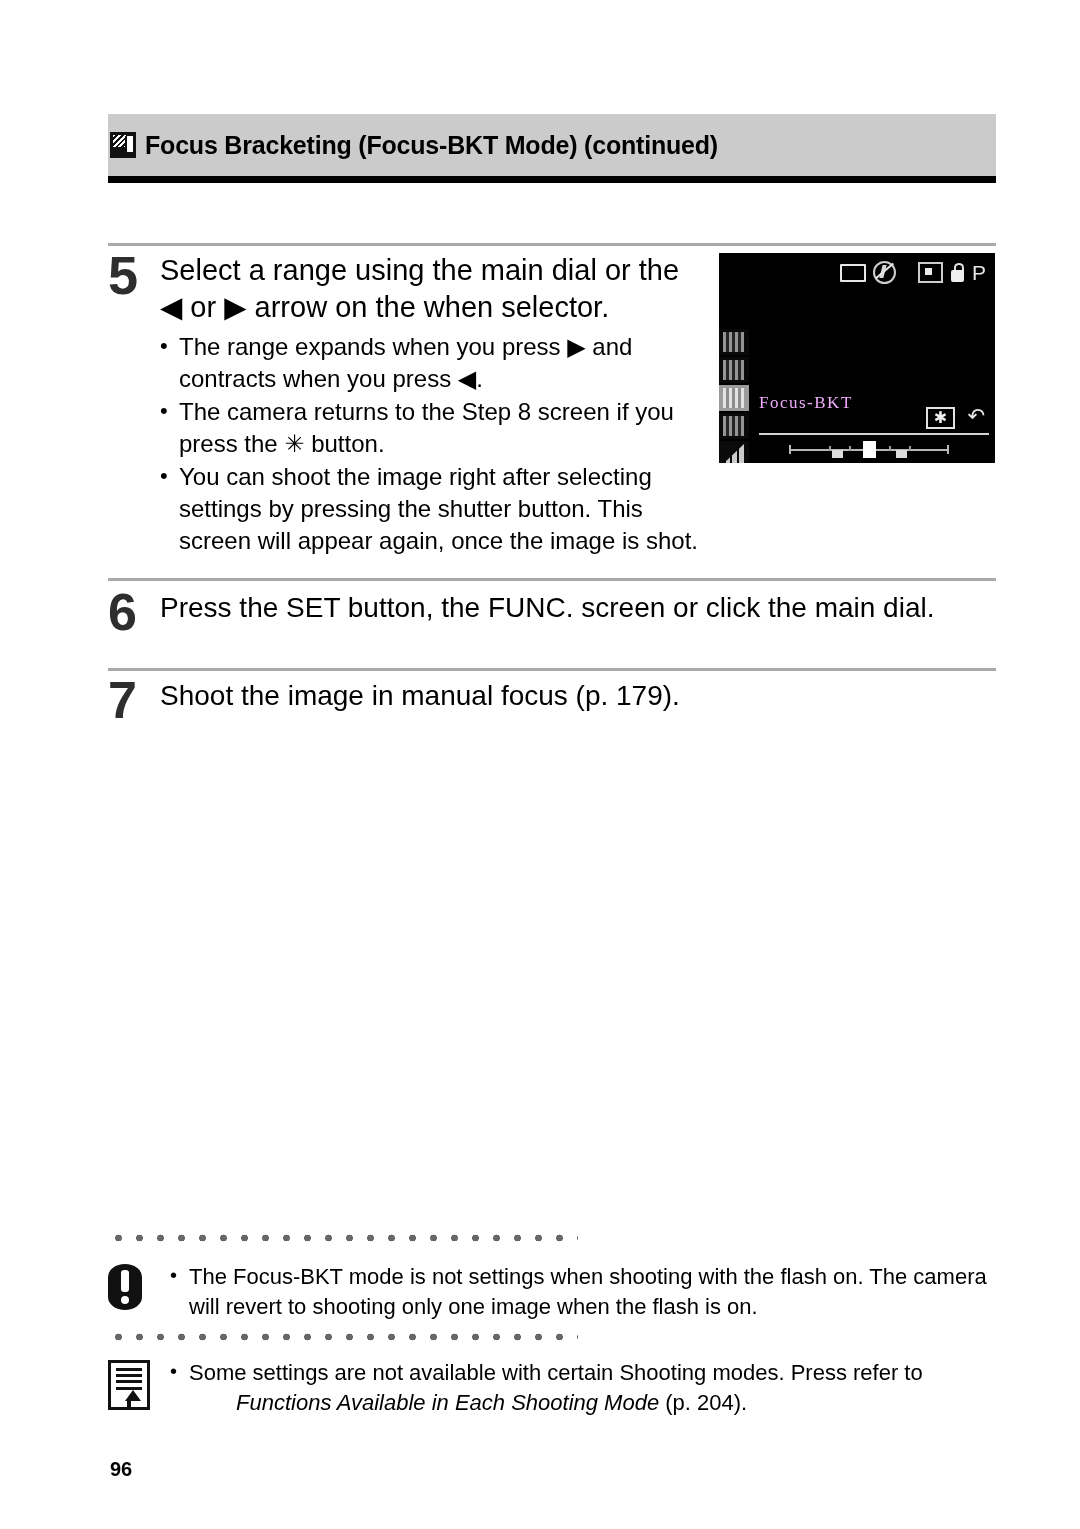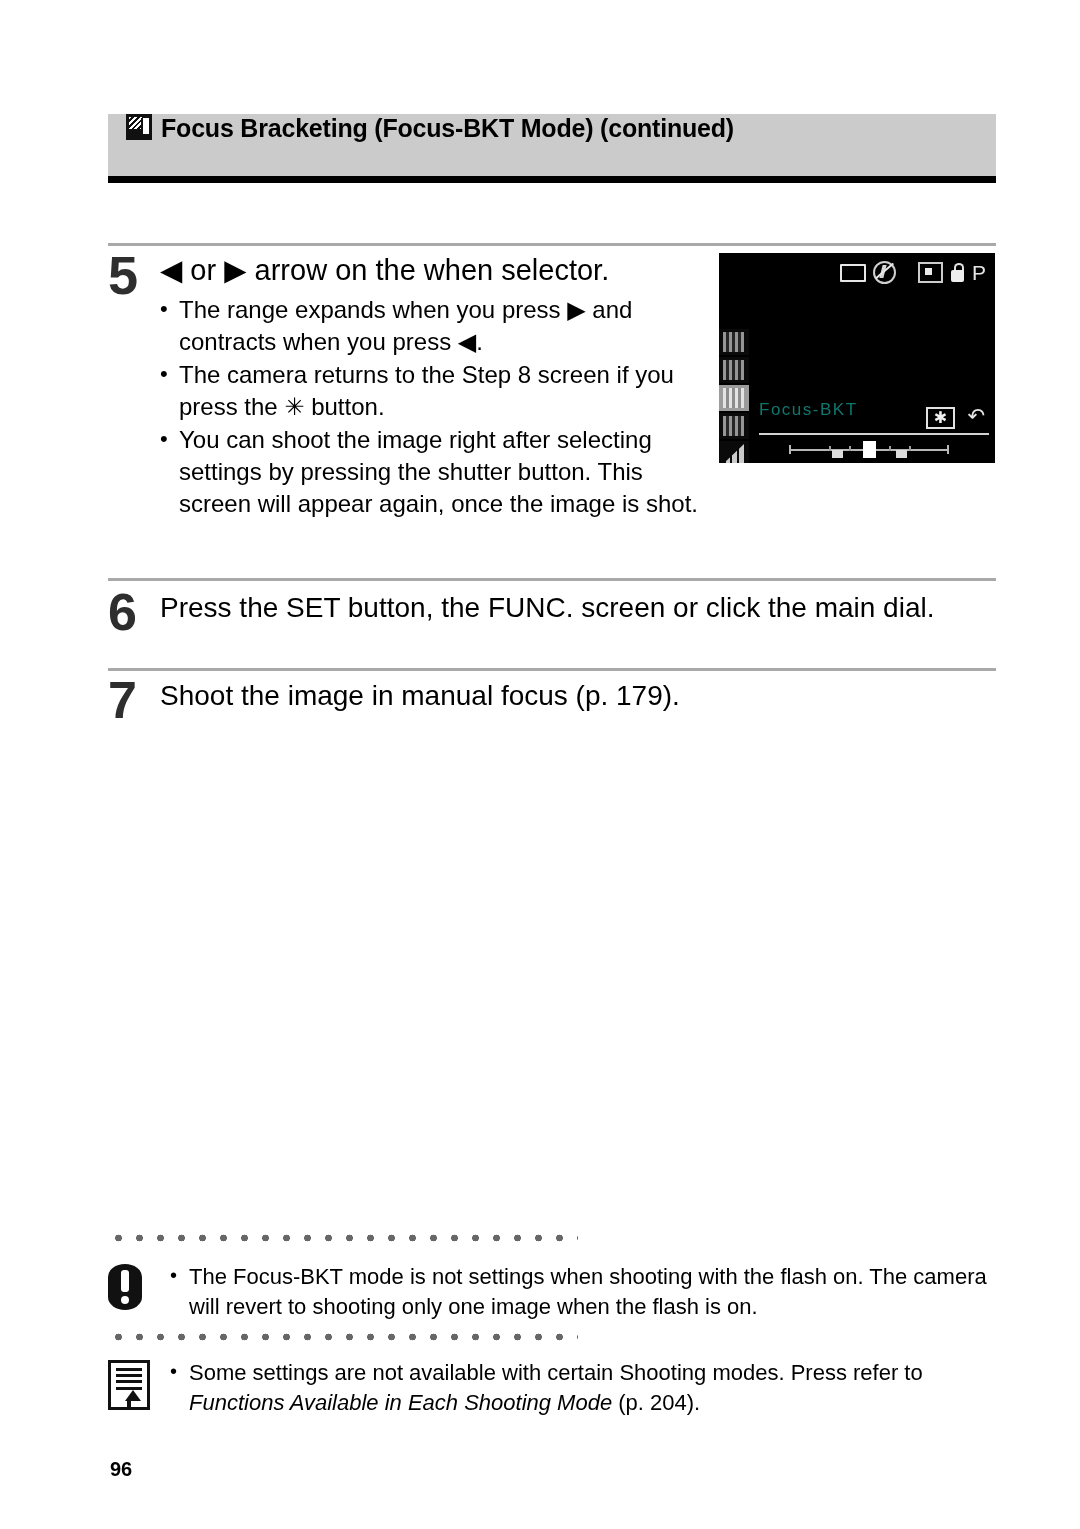--- a/index.html
+++ b/index.html
@@ -20,21 +20,22 @@
   .header-wrap {
     position: absolute;
     left: 108px;
     top: 114px;
     width: 888px;
   }
   .header-bar {
     background: #cbcbcb;
     height: 62px;
     display: flex;
-    padding-left: 18px;
+    align-items: center;
+    padding-left: 2px;
     box-sizing: border-box;
   }
   .header-rule {
     height: 7px;
     background: #000000;
     width: 888px;
   }
   .hdr-icon {
     width: 26px;
     height: 26px;
@@ -240,25 +241,25 @@
     background: linear-gradient(to right,
       transparent 0 3px, #ededed 3px 7px,
       transparent 7px 9px, #ededed 9px 14px,
       transparent 14px 16px, #ededed 16px 21px);
     clip-path: polygon(0 100%, 100% 0, 100% 100%);
   }
 
   .lcd-label {
     position: absolute;
     left: 40px;
-    top: 147px;
+    top: 140px;
     font-size: 17px;
-    color: #0f766e;
+    color: #f0abfc;
     letter-spacing: 1.5px;
-    font-family: Liberation Sans, sans-serif;
+    font-family: Liberation Serif, serif;
   }
   .lcd-star {
     position: absolute;
     right: 40px;
     top: 154px;
     width: 25px;
     height: 18px;
     border: 2px solid #e2e2e2;
     color: #f2f2f2;
     font-size: 16px;
@@ -346,21 +347,21 @@
   .note.n2 { left: 108px; top: 1358px; width: 900px; }
   .note-icon { flex: 0 0 62px; padding-top: 2px; }
   .note-body {
     flex: 1 1 auto;
     display: flex;
     font-size: 22px;
     line-height: 1.35;
   }
   .note-dot { flex: 0 0 19px; font-size: 20px; }
   .note-text { flex: 1 1 auto; }
-  .italic { font-style: italic; }
+  .italic { font-style: italic; margin-left: 47px; }
 
   .warn-icon {
     width: 34px; height: 46px;
     background: #111;
     border-radius: 50% / 28%;
     position: relative;
   }
   .warn-icon::before {
     content: "";
     position: absolute;
@@ -433,20 +434,21 @@
 </div>
 
 <div class="rule r1"></div>
 <div class="rule r2"></div>
 <div class="rule r3"></div>
 
 <div class="step step5">
   <div class="step-num">5</div>
   <div class="step-body">
     <div class="step-title">
+      <div>Select a range using the main dial or the</div>
       <div>◀ or ▶ arrow on the when selector.</div>
     </div>
     <div class="bullets">
       <div class="bullet">
         <span class="bullet-dot">•</span>
         <span class="bullet-text">The range expands when you press ▶ and contracts when you press ◀.</span>
       </div>
       <div class="bullet">
         <span class="bullet-dot">•</span>
         <span class="bullet-text">The camera returns to the Step 8 screen if you press the ✳ button.</span>

